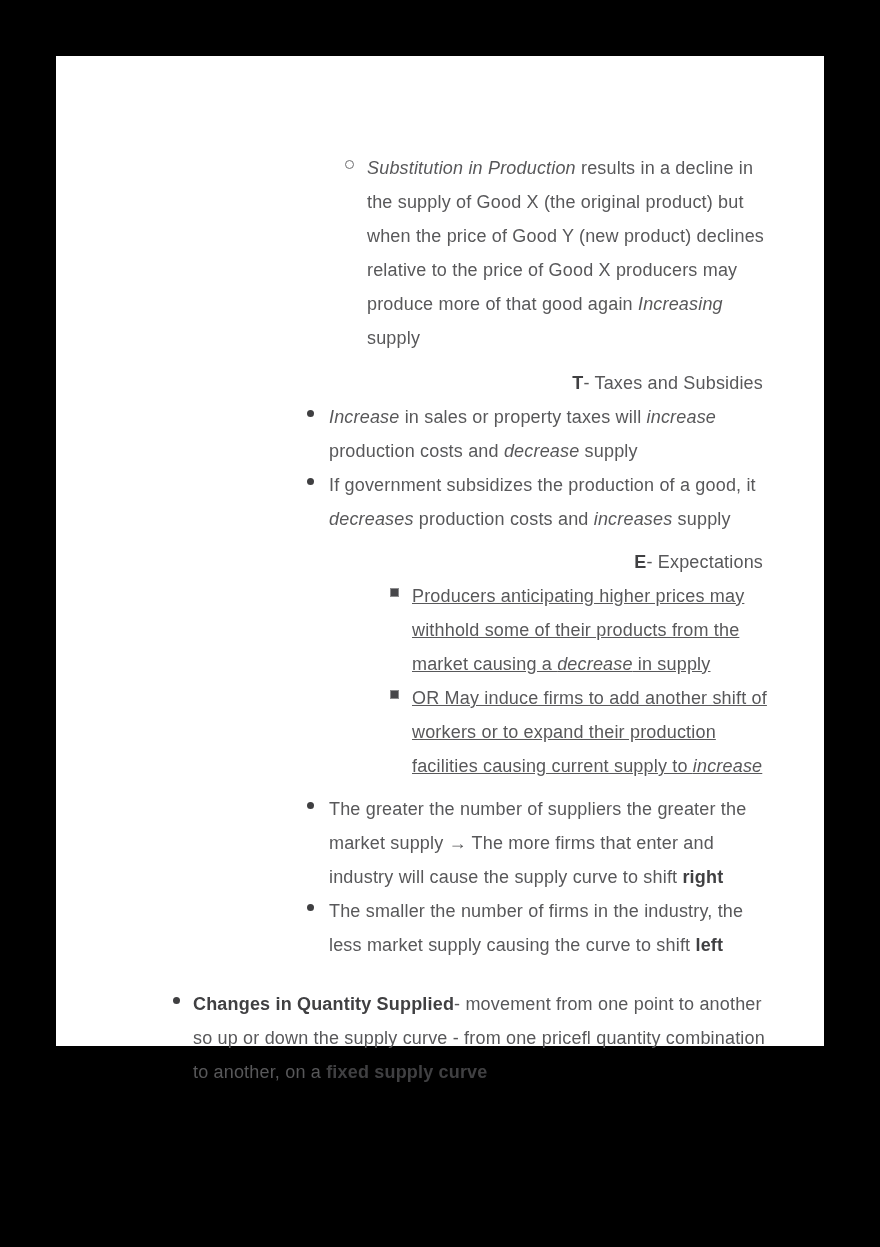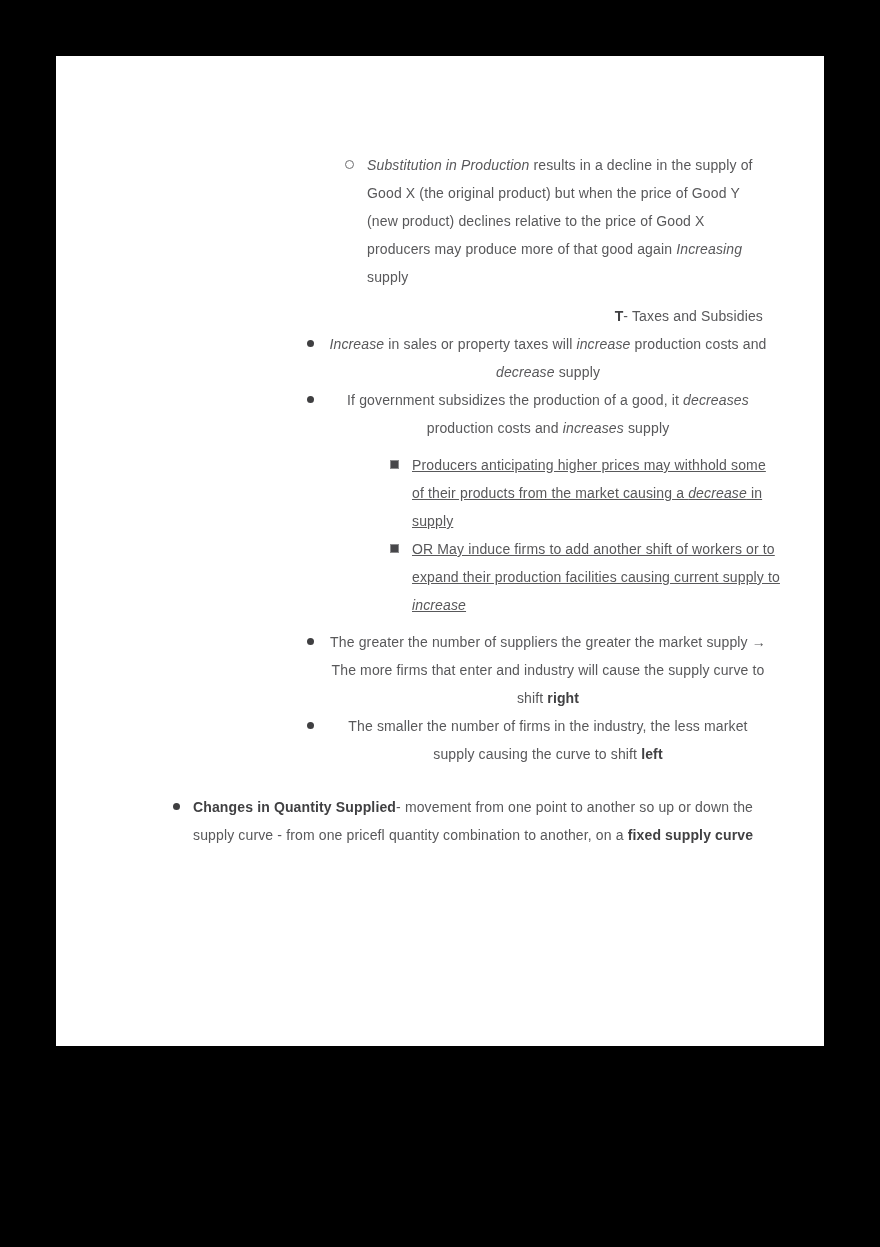--- a/index.html
+++ b/index.html
@@ -31,22 +31,22 @@
   #content {
     position: absolute;
     left: 0;
     top: 0;
     width: 768px;
   }
   
   .row {
     position: relative;
     color: #58585a;
-    font-size: 14px;
-    line-height: 28px;
+    font-size: 18px;
+    line-height: 34px;
     letter-spacing: 0.01em;
   }
   .row .bullet {
     position: absolute;
     left: 0;
     top: 0;
     width: 14px;
     line-height: 26px;
     text-align: left;
     color: #3a3a3c;
@@ -76,21 +76,21 @@
   }
   .glyph.square {
     width: 7px;
     height: 7px;
     background: #47474a;
     border: 1px solid #8c8c8e;
     border-radius: 0;
   }
   
   .lvl-head  { margin-left: 227px; width: 480px; text-align: right; }
-  .lvl-1     { margin-left: 251px; width: 460px; text-align: center; }
+  .lvl-1     { margin-left: 251px; width: 460px; }
   .lvl-2     { margin-left: 289px; width: 425px; }
   .lvl-3     { margin-left: 334px; width: 390px; text-decoration: underline; }
   .lvl-top   { margin-left: 117px; width: 600px; margin-top: 16px; }
 
   .lvl-head > .body { padding-left: 0px; }
   .lvl-1 > .body    { padding-left: 22px; }
   .lvl-2 > .body    { padding-left: 22px; }
   .lvl-3 > .body    { padding-left: 22px; }
   .lvl-top > .body  { padding-left: 20px; }
   i, .it { font-style: italic; }
@@ -113,20 +113,23 @@
         </div>
         <div class="row lvl-1">
           <span class="bullet"><span class="glyph disc"></span></span>
           <span class="body"><i>Increase</i><span> in sales or property taxes will </span><i> increase</i><span> production costs and </span><i>decrease</i><span> supply</span></span>
         </div>
         <div class="row lvl-1">
           <span class="bullet"><span class="glyph disc"></span></span>
           <span class="body"><span>If government subsidizes the production of a good, it </span><i> decreases</i><span> production costs and </span><i>increases</i><span> supply</span></span>
         </div>
         <div style="height: 9px;"></div>
+        <div class="row lvl-head">
+          <span class="body"><b>E</b><span>- Expectations</span></span>
+        </div>
         <div class="row lvl-3">
           <span class="bullet"><span class="glyph square"></span></span>
           <span class="body"><span>Producers anticipating higher prices may withhold some of their products from the market causing a </span><i> decrease</i><span> in supply</span></span>
         </div>
         <div class="row lvl-3">
           <span class="bullet"><span class="glyph square"></span></span>
           <span class="body"><span>OR May induce firms to add another shift of workers or to expand their production facilities causing current supply to </span><i>increase</i></span>
         </div>
         <div style="height: 9px;"></div>
         <div class="row lvl-1">

